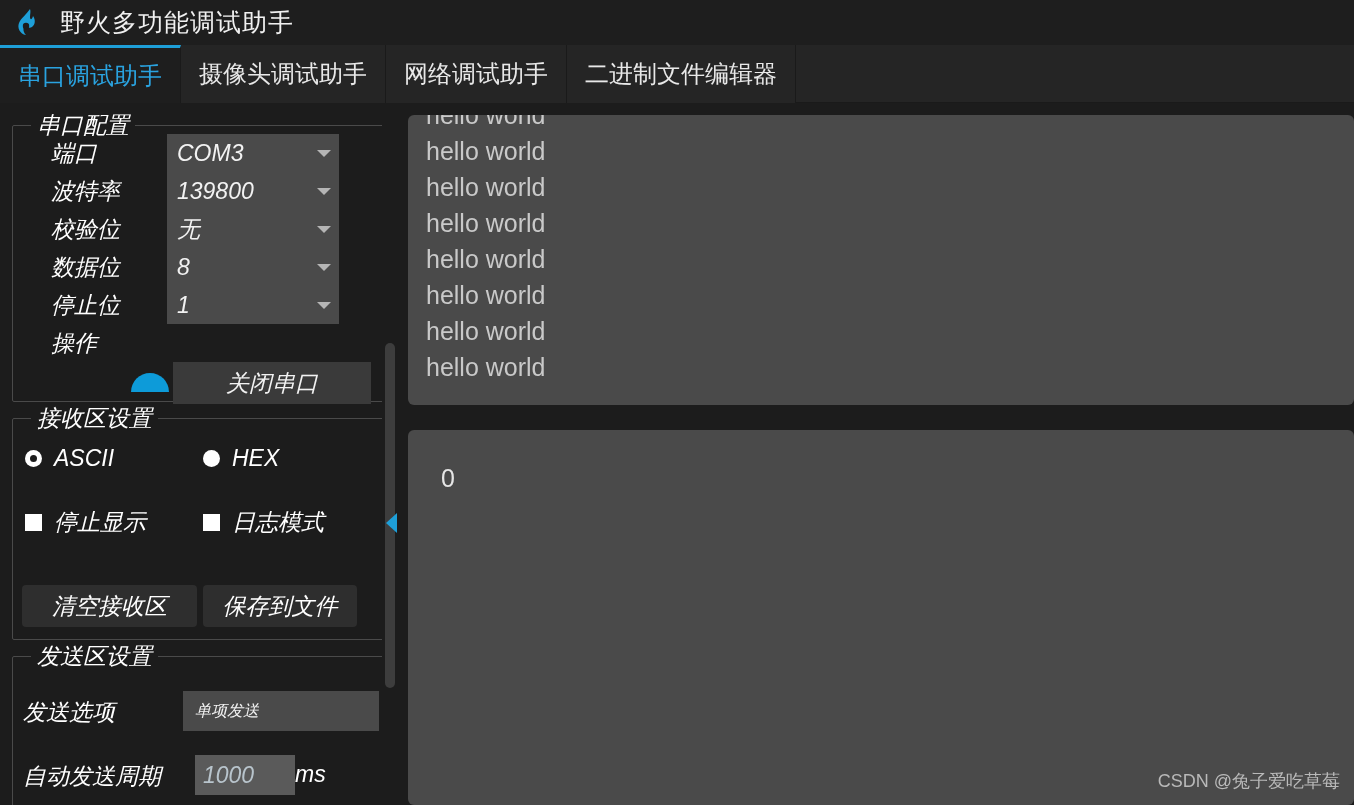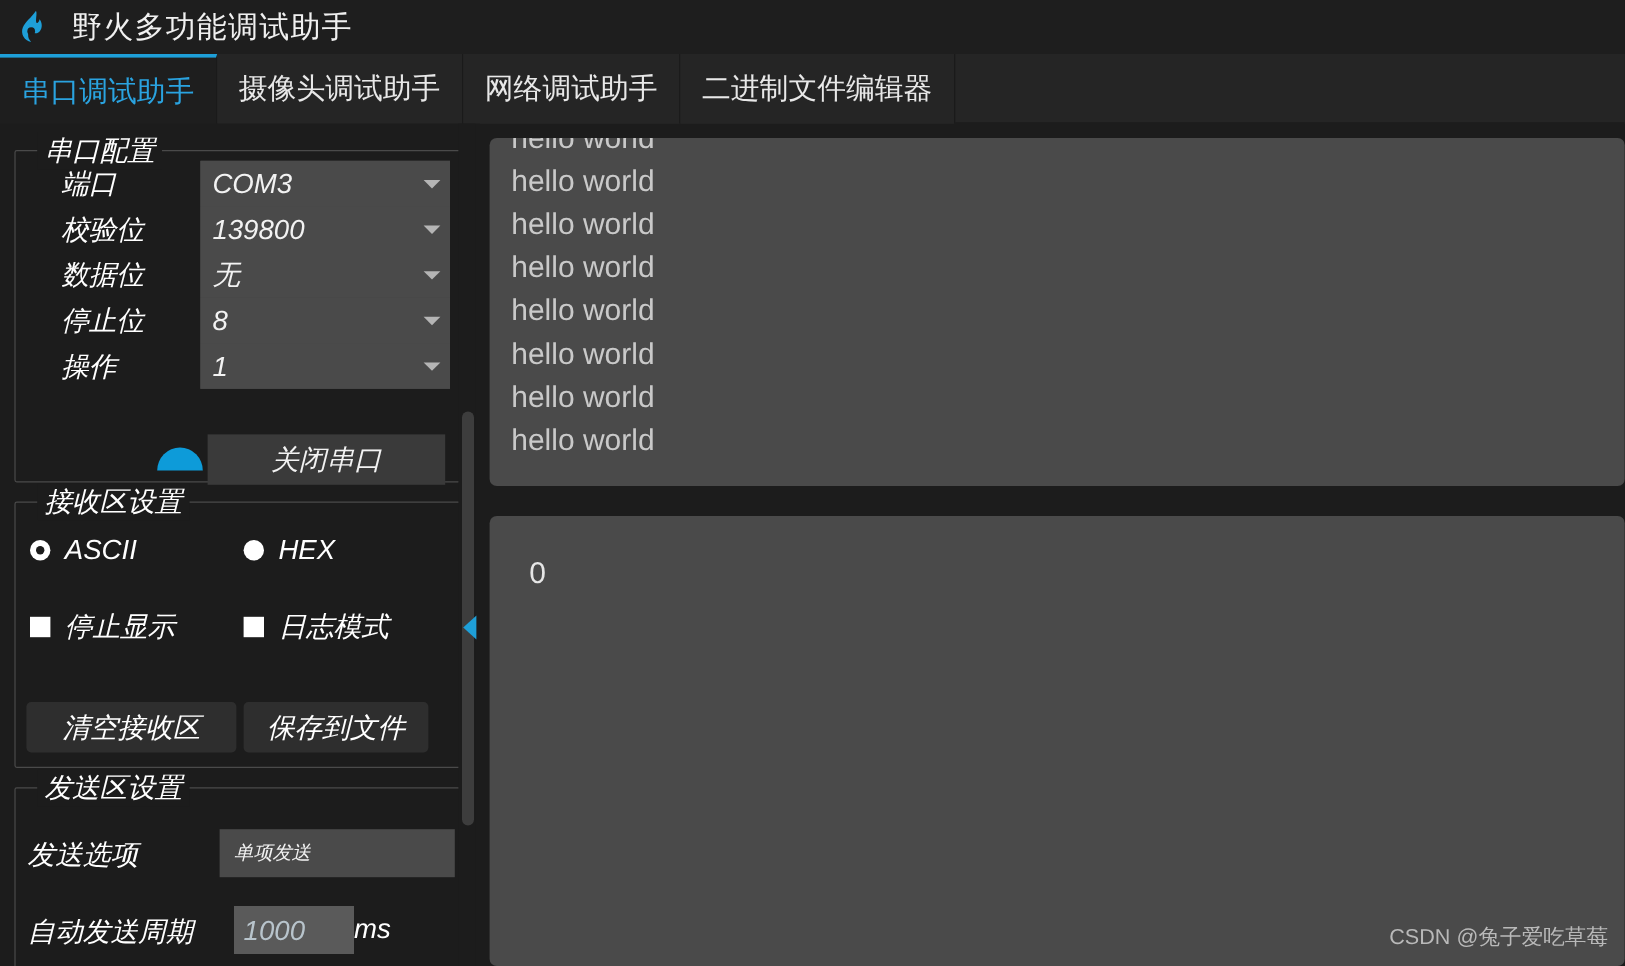--- a/index.html
+++ b/index.html
@@ -113,21 +113,21 @@
   .cfg-label {
     height: 38px;
     line-height: 38px;
     color: #ffffff;
     font-size: 23px;
     white-space: nowrap;
   }
   .cfg-fields {
     position: absolute;
     left: 154px; top: 8px;
-    width: 208px;
+    width: 172px;
     background: #4a4a4a;
   }
   .combo {
     position: relative;
     height: 38px;
     display: flex;
     align-items: center;
     padding: 0 26px 0 10px;
     color: #f2f2f2;
     font-size: 23px;
@@ -349,20 +349,21 @@
     <div class="tabbar-filler"></div>
   </div>
 
   <div class="left-panel">
 
     <div class="groupbox" id="serial-config">
       <div class="group-title">串口配置</div>
 
       <div class="cfg-labels">
         <div class="cfg-label">端口</div>
+        <div class="cfg-label">波特率</div>
         <div class="cfg-label">校验位</div>
         <div class="cfg-label">数据位</div>
         <div class="cfg-label">停止位</div>
         <div class="cfg-label">操作</div>
       </div>
 
       <div class="cfg-fields">
         <div class="combo">
           <span>COM3</span>
           <span class="caret"></span>

